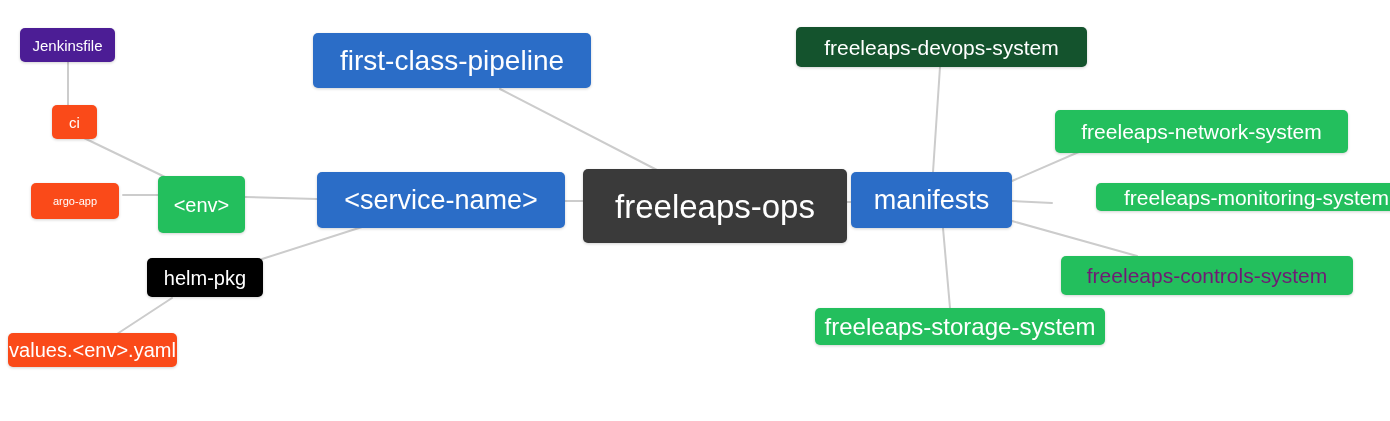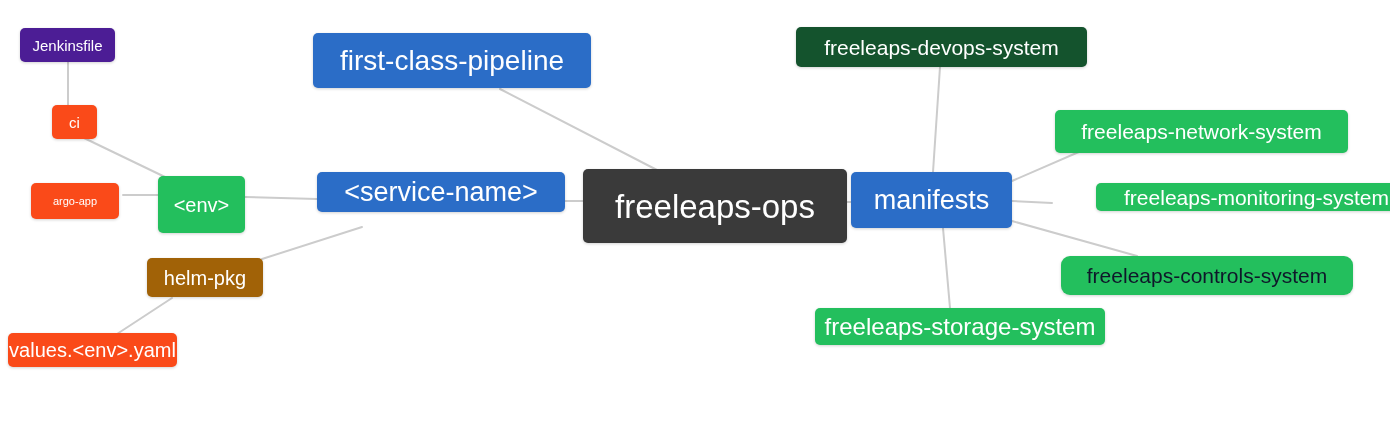--- a/index.html
+++ b/index.html
@@ -50,25 +50,25 @@
       <line x1="1012" y1="181" x2="1088" y2="148" stroke="#CCCCCC" stroke-width="2" stroke-linecap="round"></line>
       <line x1="1012" y1="201" x2="1052" y2="203" stroke="#CCCCCC" stroke-width="2" stroke-linecap="round"></line>
       <line x1="1012" y1="221" x2="1137" y2="256" stroke="#CCCCCC" stroke-width="2" stroke-linecap="round"></line>
       <line x1="943" y1="228" x2="950" y2="308" stroke="#CCCCCC" stroke-width="2" stroke-linecap="round"></line>
     </svg>
   <div id="nodes-layer">
       <div class="node" style="left: 20px; top: 28px; width: 95px; height: 34px; background: #4c1d95; color: rgb(255, 255, 255); font-size: 15px;">Jenkinsfile</div>
       <div class="node" style="left: 52px; top: 105px; width: 45px; height: 34px; background: rgb(250, 74, 25); color: rgb(255, 255, 255); font-size: 15px;">ci</div>
       <div class="node" style="left: 31px; top: 177px; width: 88px; height: 36px; background: rgb(250, 74, 25); color: rgb(255, 255, 255); font-size: 11px; margin-top: 6px;">argo-app</div>
       <div class="node" style="left: 158px; top: 176px; width: 87px; height: 57px; background: rgb(35, 191, 93); color: rgb(255, 255, 255); font-size: 20px;">&lt;env&gt;</div>
-      <div class="node" style="left: 147px; top: 258px; width: 116px; height: 39px; background: #a16207; color: rgb(255, 255, 255); font-size: 20px;">helm-pkg</div>
+      <div class="node" style="left: 147px; top: 258px; width: 116px; height: 39px; background: #000000; color: rgb(255, 255, 255); font-size: 20px;">helm-pkg</div>
       <div class="node" style="left: 8px; top: 333px; width: 169px; height: 34px; background: rgb(250, 74, 25); color: rgb(255, 255, 255); font-size: 20px;">values.&lt;env&gt;.yaml</div>
       <div class="node" style="left: 313px; top: 33px; width: 278px; height: 55px; background: rgb(43, 109, 199); color: rgb(255, 255, 255); font-size: 28px;">first-class-pipeline</div>
-      <div class="node" style="left: 317px; top: 172px; width: 248px; height: 40px; background: rgb(43, 109, 199); color: rgb(255, 255, 255); font-size: 27px;">&lt;service-name&gt;</div>
+      <div class="node" style="left: 317px; top: 172px; width: 248px; height: 56px; background: rgb(43, 109, 199); color: rgb(255, 255, 255); font-size: 27px;">&lt;service-name&gt;</div>
       <div class="node" style="left: 583px; top: 169px; width: 264px; height: 74px; background: rgb(58, 58, 58); color: rgb(255, 255, 255); font-size: 33px;">freeleaps-ops</div>
       <div class="node" style="left: 851px; top: 172px; width: 161px; height: 56px; background: rgb(43, 109, 199); color: rgb(255, 255, 255); font-size: 27px; text-align: center;">manifests</div>
       <div class="node" style="left: 796px; top: 27px; width: 291px; height: 40px; background: #14532d; color: rgb(255, 255, 255); font-size: 21px;">freeleaps-devops-system</div>
       <div class="node" style="left: 1055px; top: 110px; width: 293px; height: 43px; background: rgb(35, 191, 93); color: rgb(255, 255, 255); font-size: 21px;">freeleaps-network-system</div>
       <div class="node" style="left: 1096px; top: 183px; width: 321px; height: 28px; background: rgb(35, 191, 93); color: rgb(255, 255, 255); font-size: 21px;">freeleaps-monitoring-system</div>
-      <div class="node" style="left: 1061px; top: 256px; width: 292px; height: 39px; background: rgb(35, 191, 93); color: #0f172a; font-size: 21px; border-radius: 9px;">freeleaps-controls-system</div>
+      <div class="node" style="left: 1061px; top: 256px; width: 292px; height: 39px; background: rgb(35, 191, 93); color: #701a75; font-size: 21px;">freeleaps-controls-system</div>
       <div class="node" style="left: 815px; top: 308px; width: 290px; height: 37px; background: rgb(35, 191, 93); color: rgb(255, 255, 255); font-size: 24px;">freeleaps-storage-system</div>
     </div>
 </div>
 
 </body></html>

